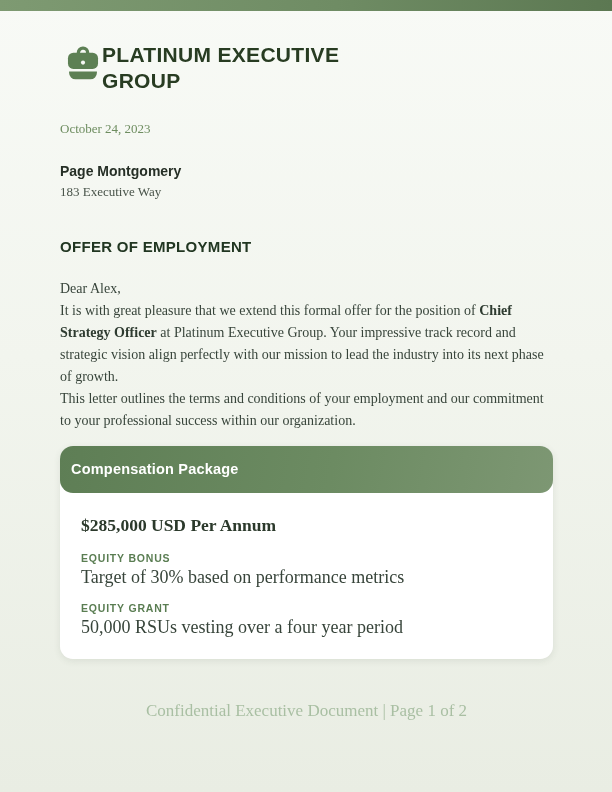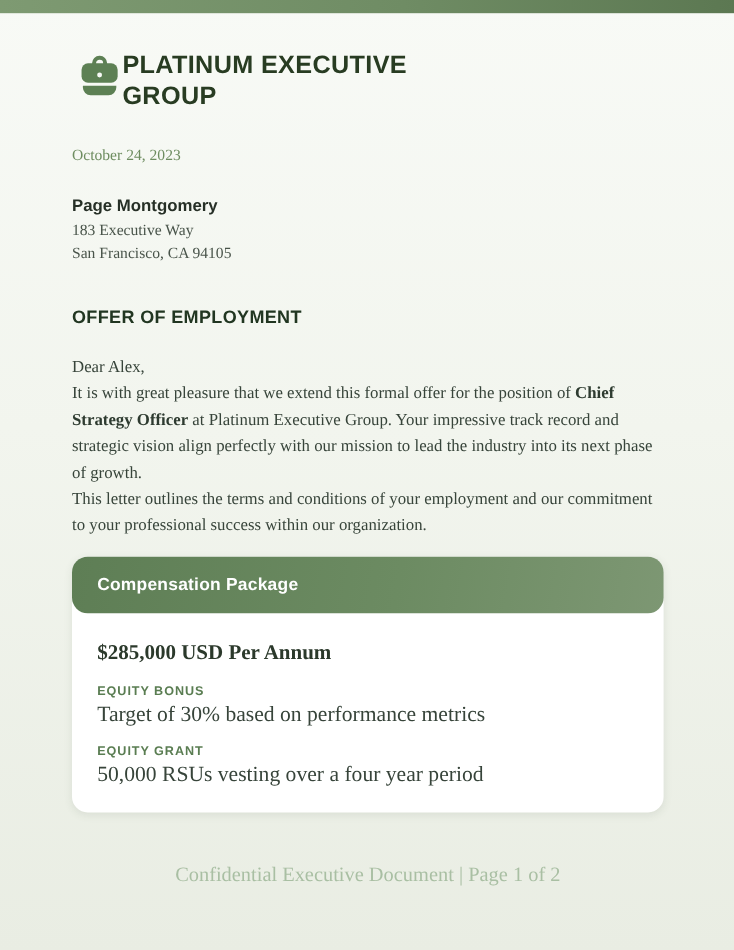--- a/index.html
+++ b/index.html
@@ -85,21 +85,21 @@
     background: #ffffff;
     border-radius: 13px;
     box-shadow: 0 2px 7px rgba(60, 80, 55, 0.10);
   }
   .card-header {
     height: 47px;
     border-radius: 13px;
     background: linear-gradient(100deg, #5e7e55 0%, #6c8b62 55%, #7d9773 100%);
     display: flex;
     align-items: center;
-    padding: 0 21px;
+    padding: 0 11px;
   }
   .card-title {
     color: #ffffff;
     font-size: 14.5px;
     font-weight: bold;
     letter-spacing: 0.2px;
   }
   .card-body { padding: 20px 21px 22px; }
   .comp-item { margin-bottom: 15px; }
   .comp-item:last-child { margin-bottom: 0; }
@@ -148,21 +148,20 @@
       </svg>
     </span>
     <h1 class="company">PLATINUM EXECUTIVE GROUP</h1>
   </div>
 
   <div class="date">October 24, 2023</div>
 
   <div class="recipient">
     <div class="recipient-name">Page Montgomery</div>
     <div class="recipient-addr">183 Executive Way</div>
-    <div class="recipient-addr">San Francisco, CA 94105</div>
   </div>
 
   <h2 class="offer-heading">OFFER OF EMPLOYMENT</h2>
 
   <div class="body-text">
     <p>Dear Alex,</p>
     <p><span>It is with great pleasure that we extend this formal offer for the position of </span><strong>Chief Strategy Officer</strong><span> at Platinum Executive Group. Your impressive track record and strategic vision align perfectly with our mission to lead the industry into its next phase of growth.</span></p>
     <p>This letter outlines the terms and conditions of your employment and our commitment to your professional success within our organization.</p>
   </div>
 

